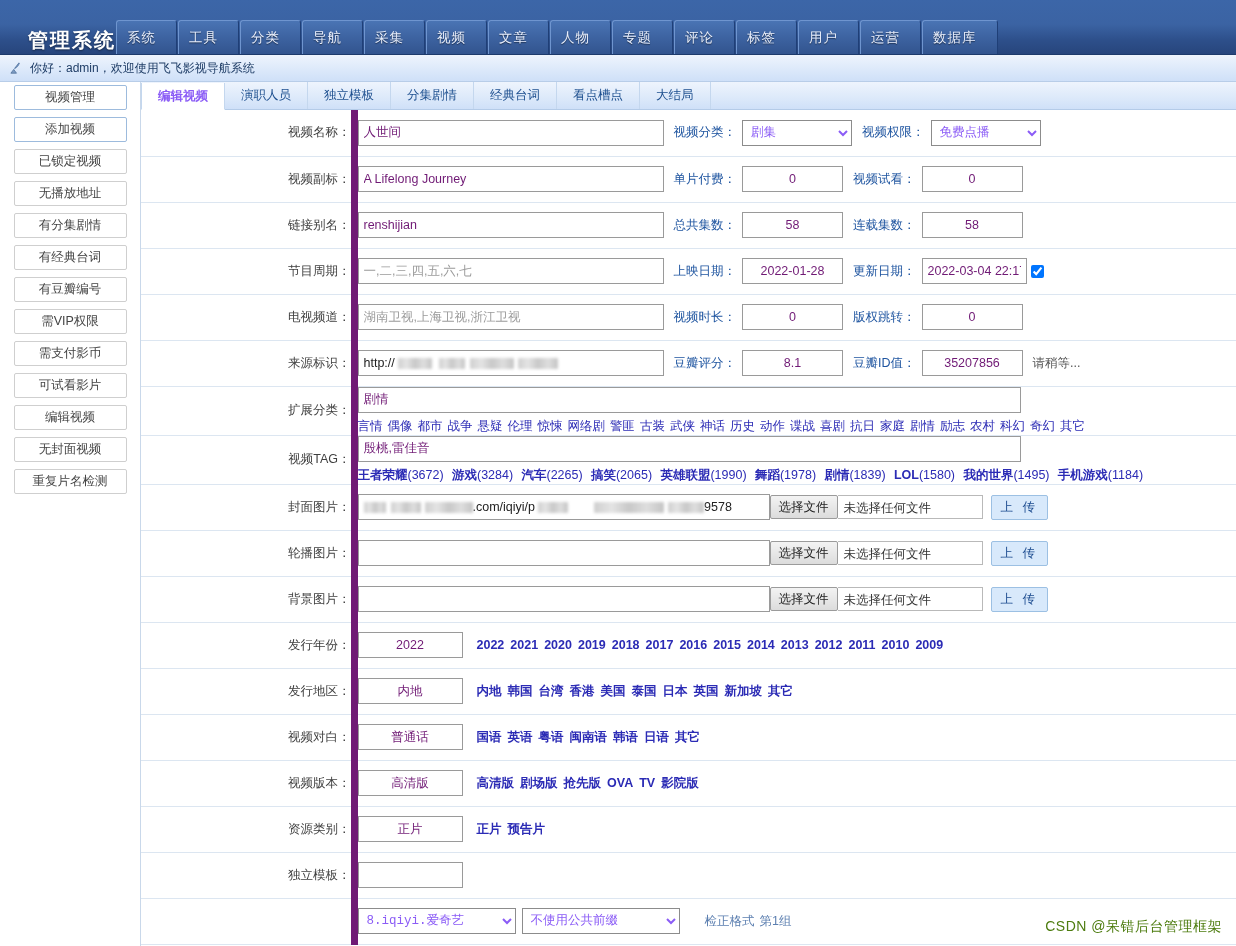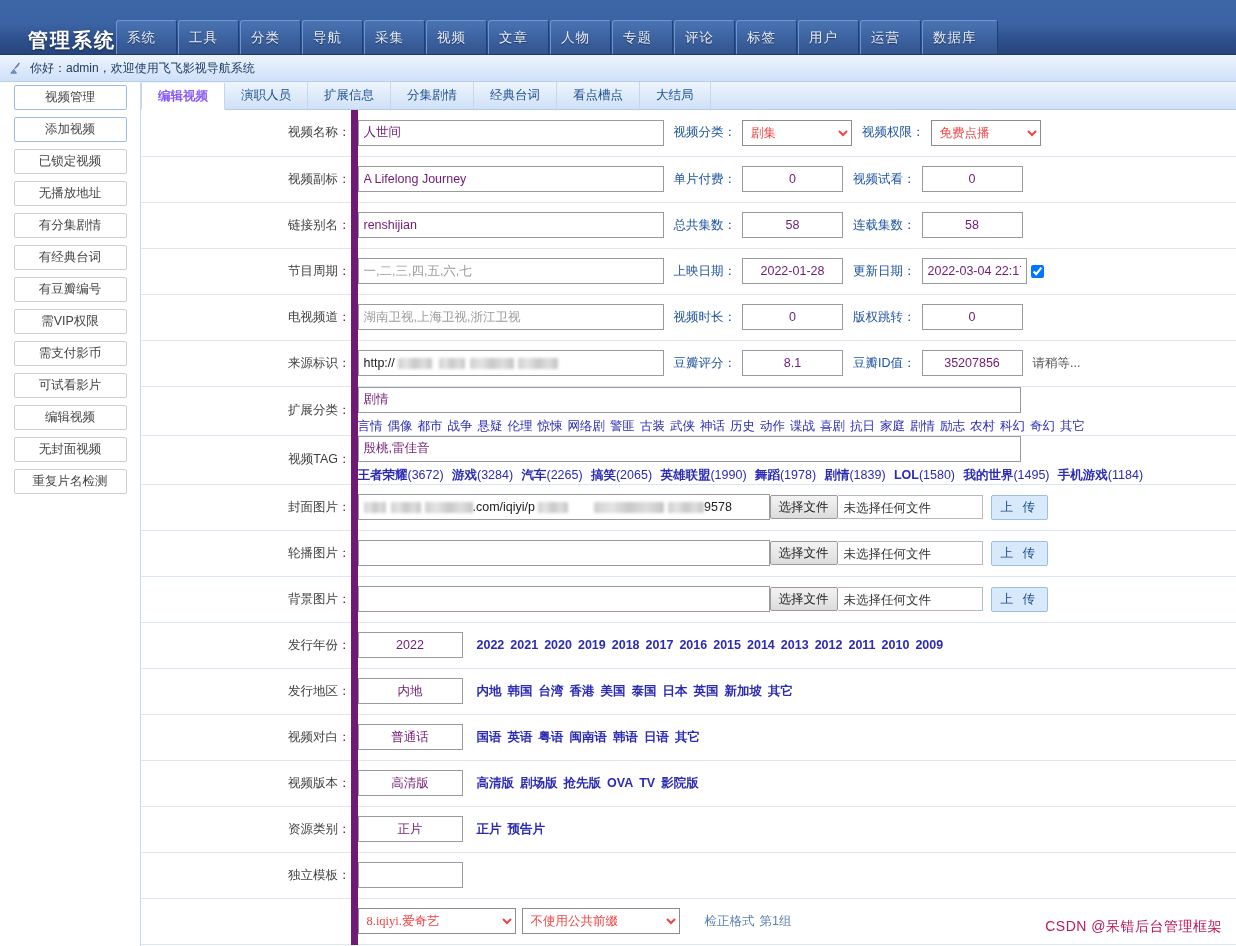--- a/index.html
+++ b/index.html
@@ -156,24 +156,24 @@
   }
   input.txt::placeholder { color: #9b9b9b; }
   input.w300 { width: 306px; }
   input.w660 { width: 663px; }
   input.num { width: 101px; text-align: center; }
 
   select.sel {
     height: 26px;
     border: 1px solid #8c8c8c;
     background: #fff;
-    font-family: Liberation Serif, serif;
+    font-family: Liberation Mono, monospace;
     font-size: 12.5px;
     padding: 0 2px 0 4px;
-    color: #ef4444;
+    color: #8b5cf6;
     outline: none;
   }
   select.s110 { width: 110px; }
   select.s155 { width: 158px; }
 
   .mini-lab {
     font-size: 12.5px;
     color: #1f55a0;
     margin: 0 6px 0 10px;
     white-space: nowrap;
@@ -263,21 +263,21 @@
   .choicelist { margin-left: 14px; }
   .choicelist .chip { font-weight: bold; margin-right: 6px; }
 
   .bottomrow td { border-bottom: none; }
   .linklike { color: #5c7fb0; font-size: 12.5px; margin-left: 25px; cursor: pointer; white-space: nowrap; }
 
   .watermark {
     position: absolute;
     right: 14px;
     bottom: 10px;
-    color: #be185d;
+    color: #4d7c0f;
     font-size: 14px;
     letter-spacing: .5px;
     pointer-events: none;
     white-space: nowrap;
   }
 </style>
 </head>
 <body>
 
 <div class="topbar">
@@ -328,21 +328,21 @@
       <div class="side-btn">编辑视频</div>
       <div class="side-btn">无封面视频</div>
       <div class="side-btn">重复片名检测</div>
     </div>
 
   <div class="main">
 
     <div class="tabstrip" id="tabstrip">
         <div class="ftab active">编辑视频</div>
         <div class="ftab">演职人员</div>
-        <div class="ftab">扩展信息</div>
+        <div class="ftab">独立模板</div>
         <div class="ftab">分集剧情</div>
         <div class="ftab">经典台词</div>
         <div class="ftab">看点槽点</div>
         <div class="ftab">大结局</div>
       </div>
 
     <table class="form">
       <colgroup>
           <col style="width:213px">
           <col>

